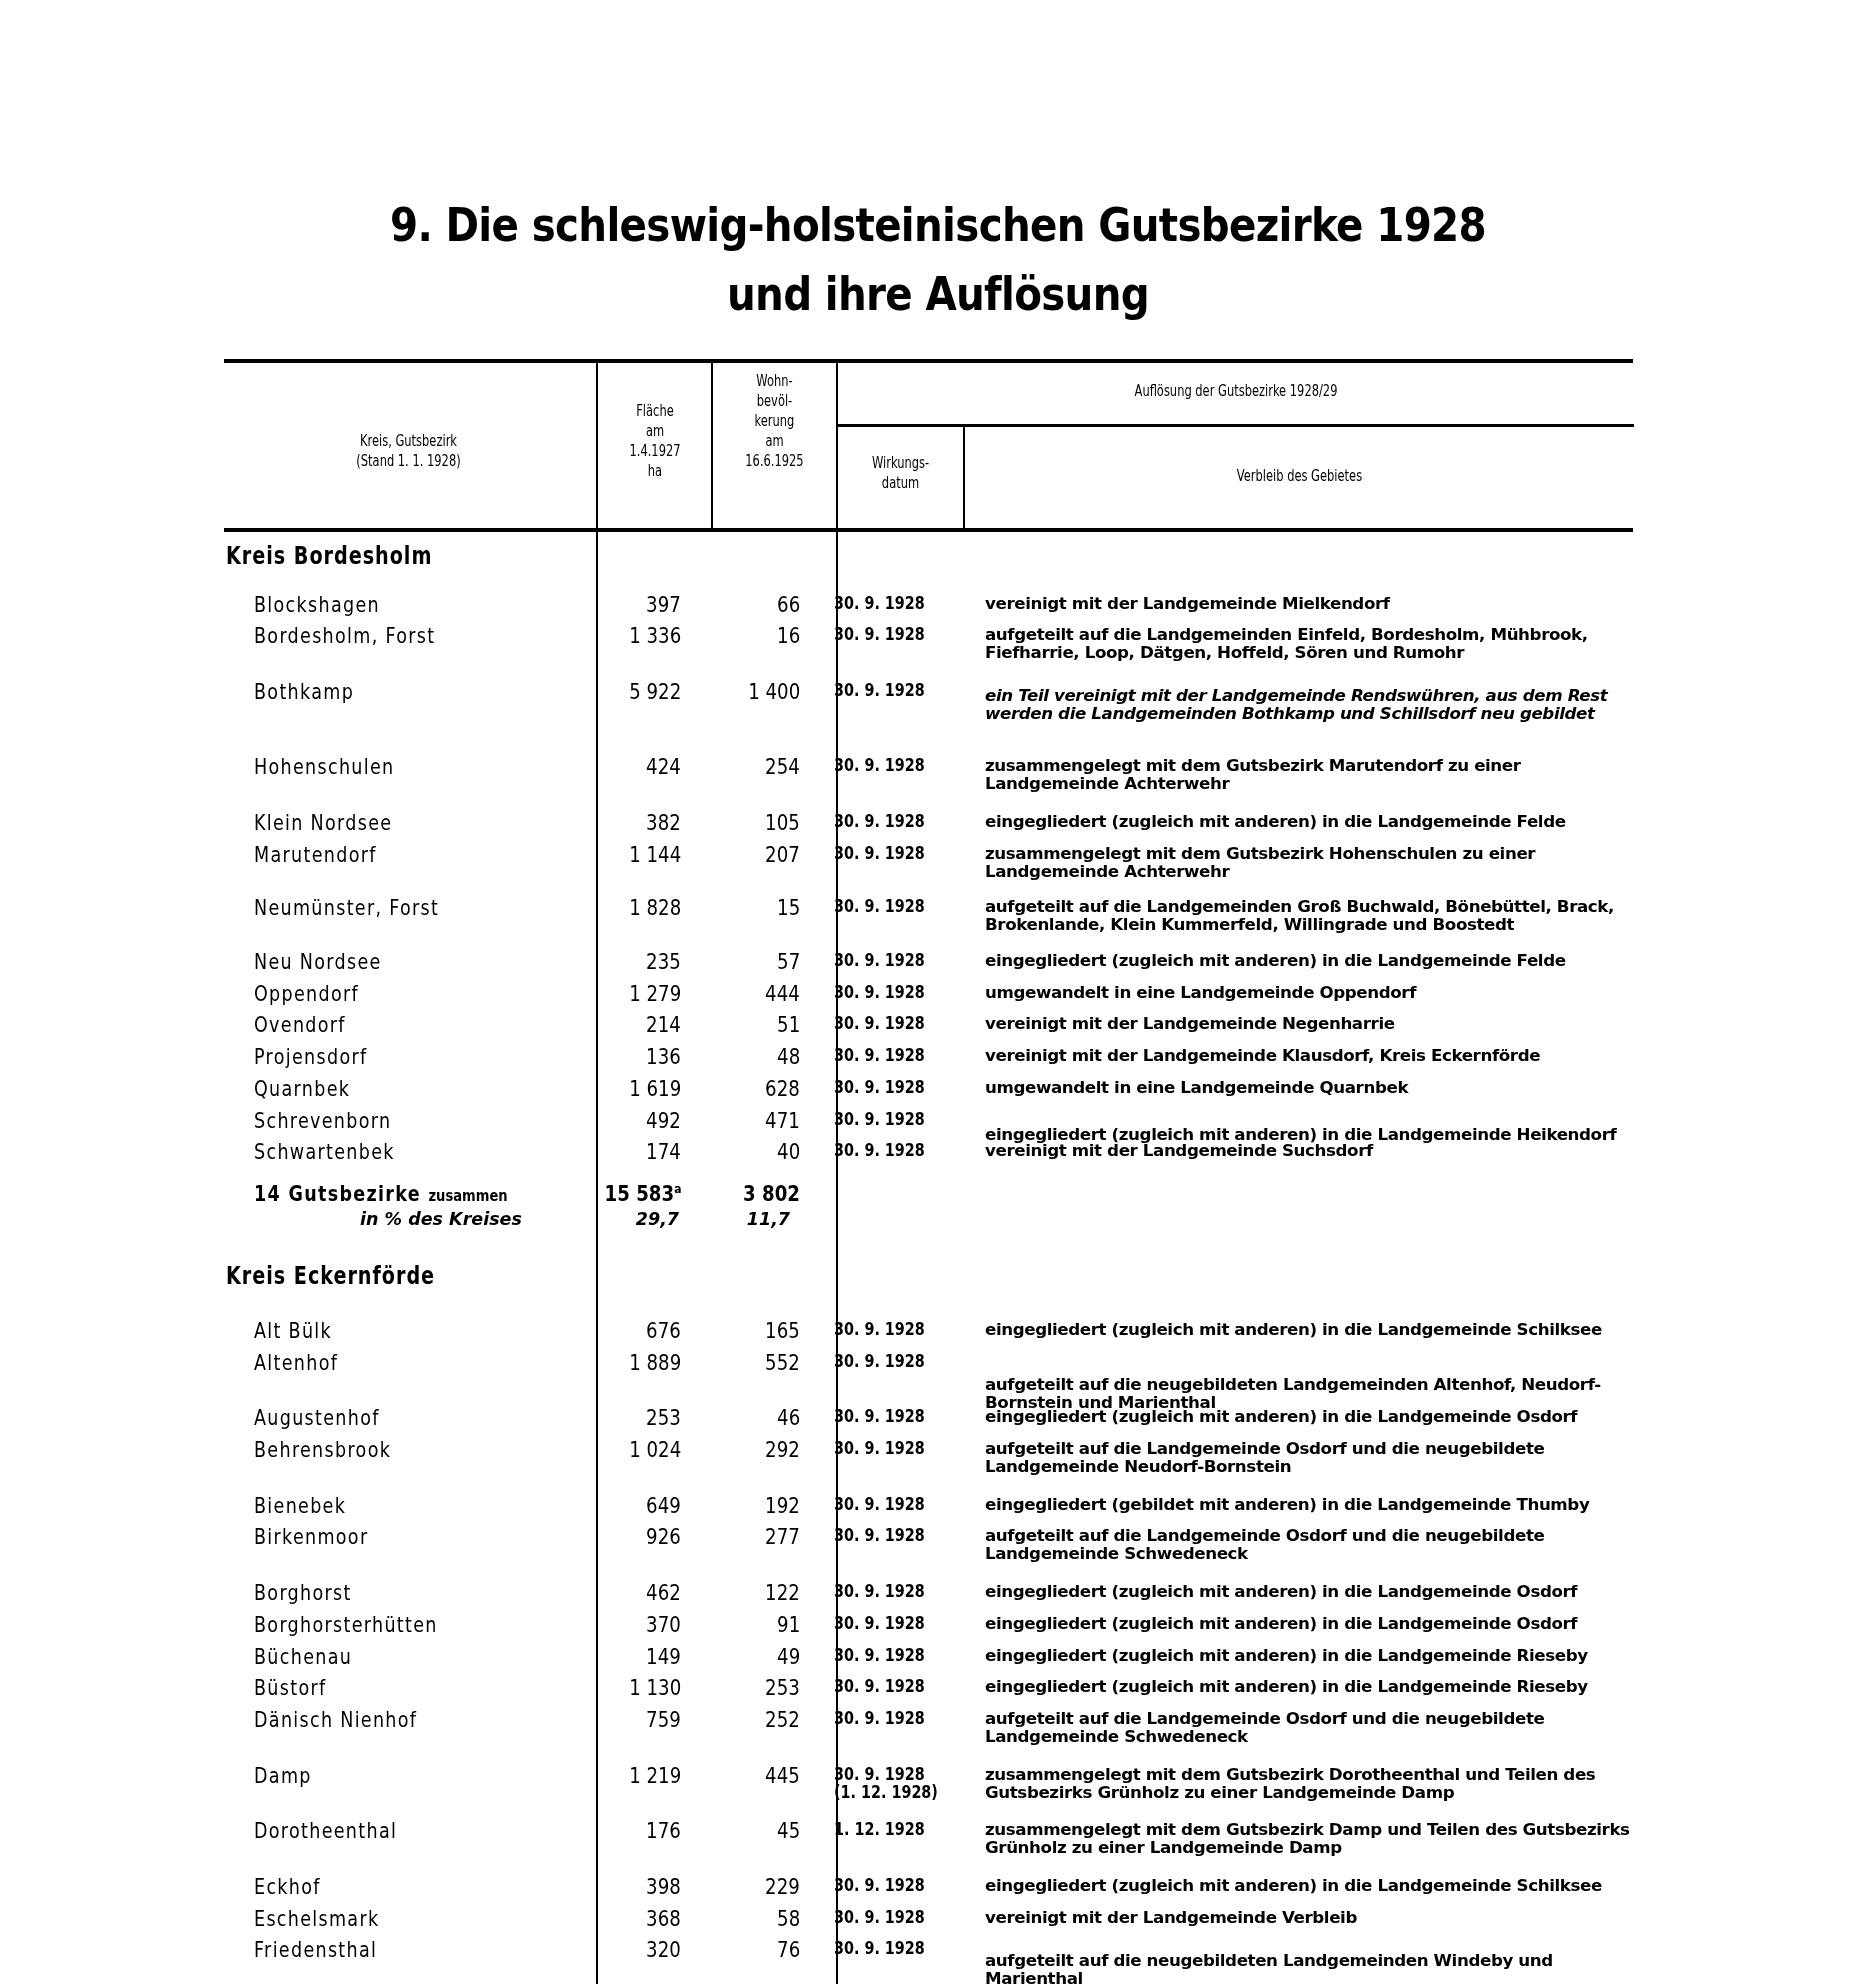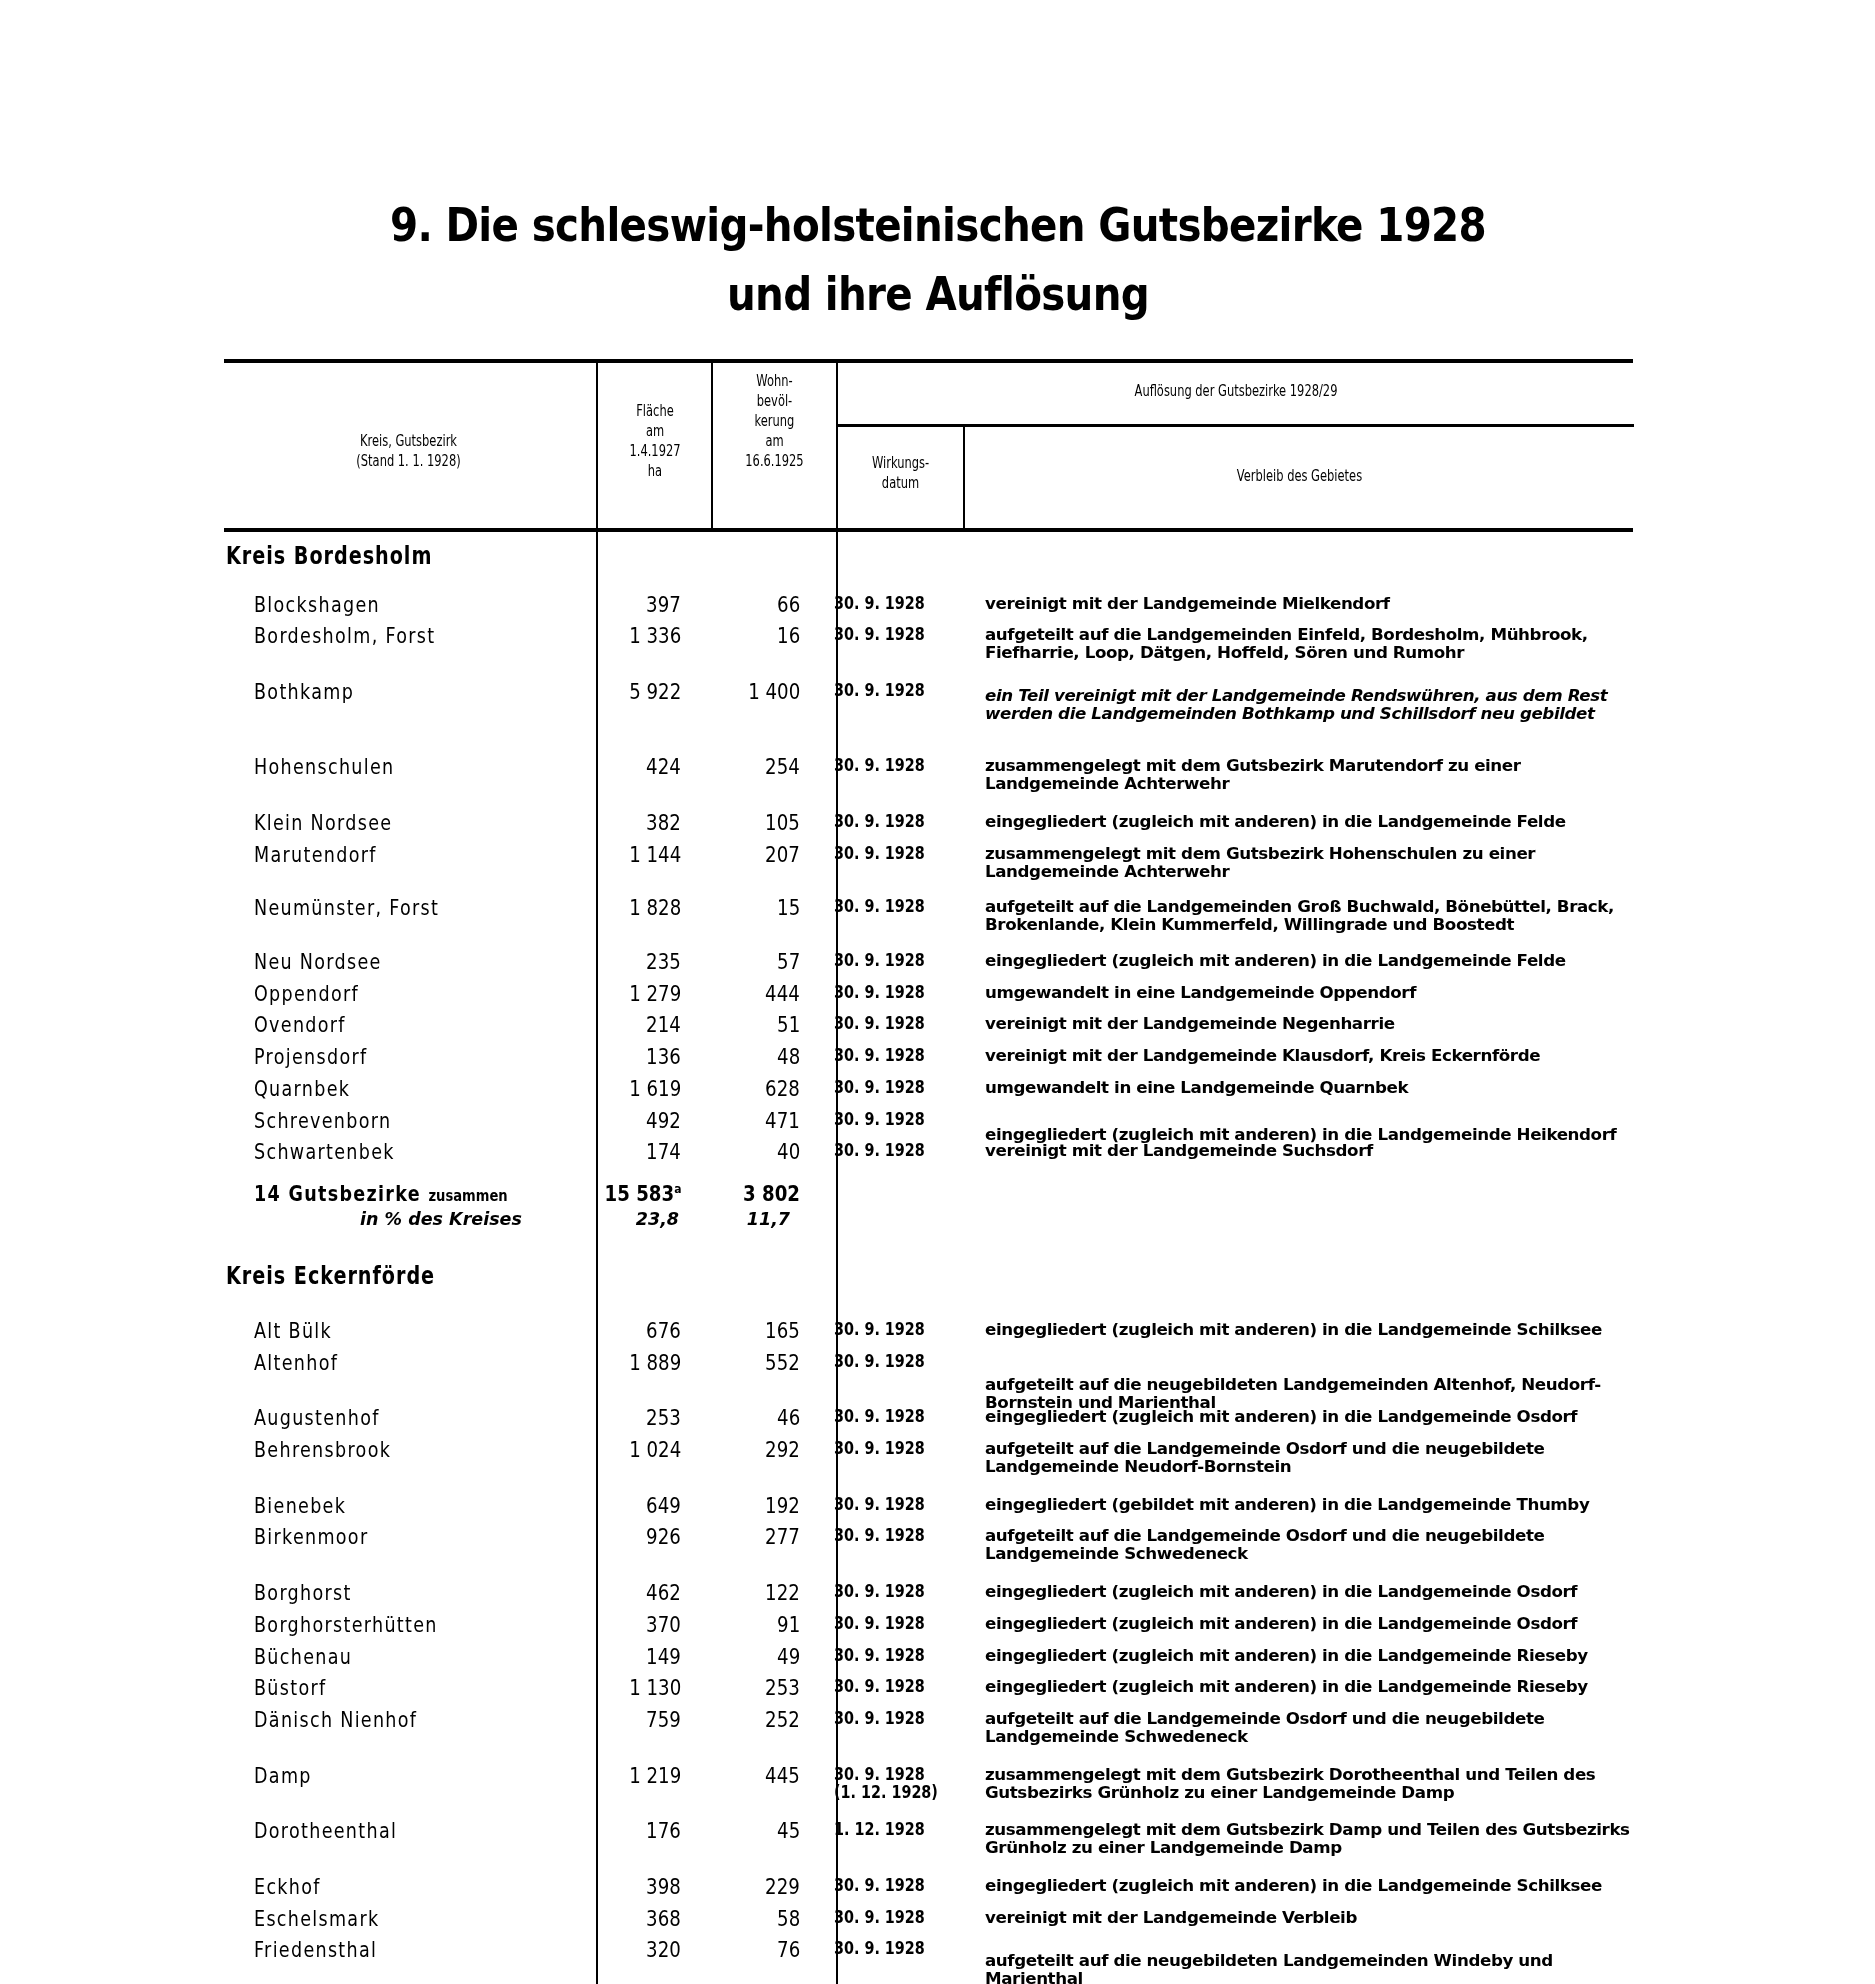--- a/index.html
+++ b/index.html
@@ -172,21 +172,21 @@
       <div class="date" style="top:3.2px;">30. 9. 1928</div>
       <div class="desc" style="top:2.4px;">vereinigt mit der Landgemeinde Suchsdorf</div>
     </div>
     <div class="row total" style="top:1181px;">
       <div class="name"><span>14 Gutsbezirke</span> <span class="small">zusammen</span></div>
       <div class="num area" style="font-weight:bold;"><span>15 583</span><sup style="font-size:12.7px;">a</sup></div>
       <div class="num pop" style="font-weight:bold;">3 802</div>
     </div>
     <div class="row" style="top:1209px;">
       <div class="pct" style="left:324px;margin-left:36px;">in % des Kreises</div>
-      <div class="pct" style="right:1197px;">23,8</div>
+      <div class="pct" style="right:1197px;">29,7</div>
       <div class="pct" style="right:1086px;">11,7</div>
     </div>
     <div class="section-head" style="top:1262px;">Kreis Eckernförde</div>
     <div class="row" style="top:1318px;">
       <div class="name">Alt Bülk</div>
       <div class="num area">676</div>
       <div class="num pop">165</div>
       <div class="date" style="top:3.2px;">30. 9. 1928</div>
       <div class="desc" style="top:2.4px;">eingegliedert (zugleich mit anderen) in die Landgemeinde Schilksee</div>
     </div>

